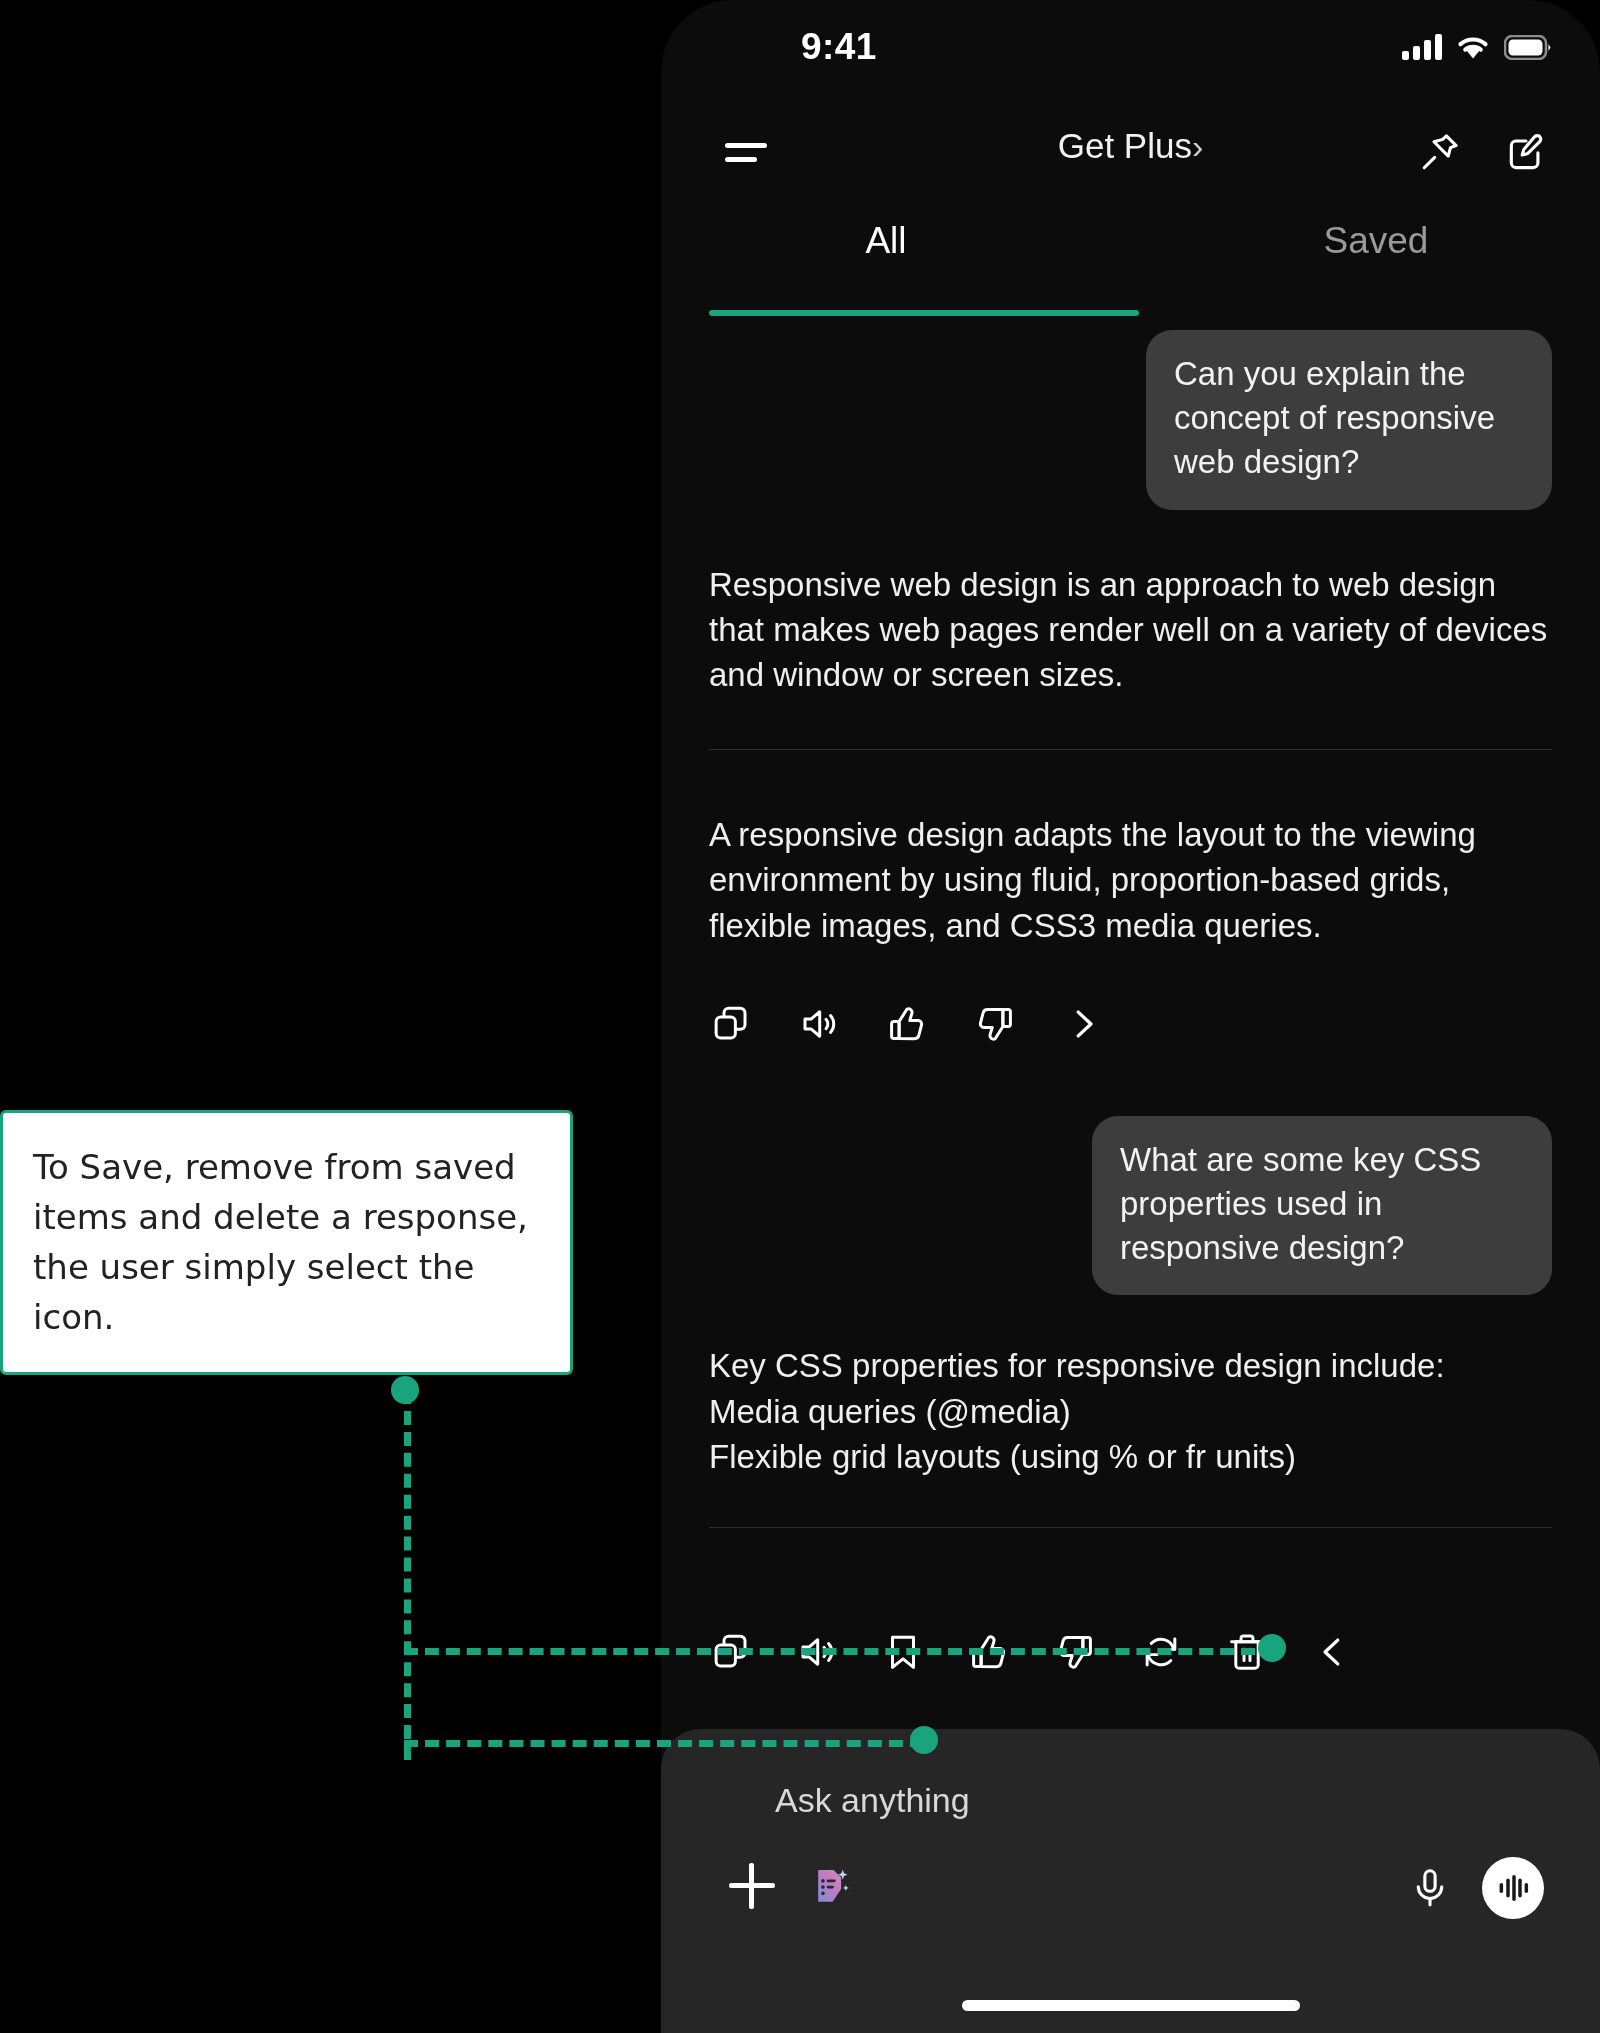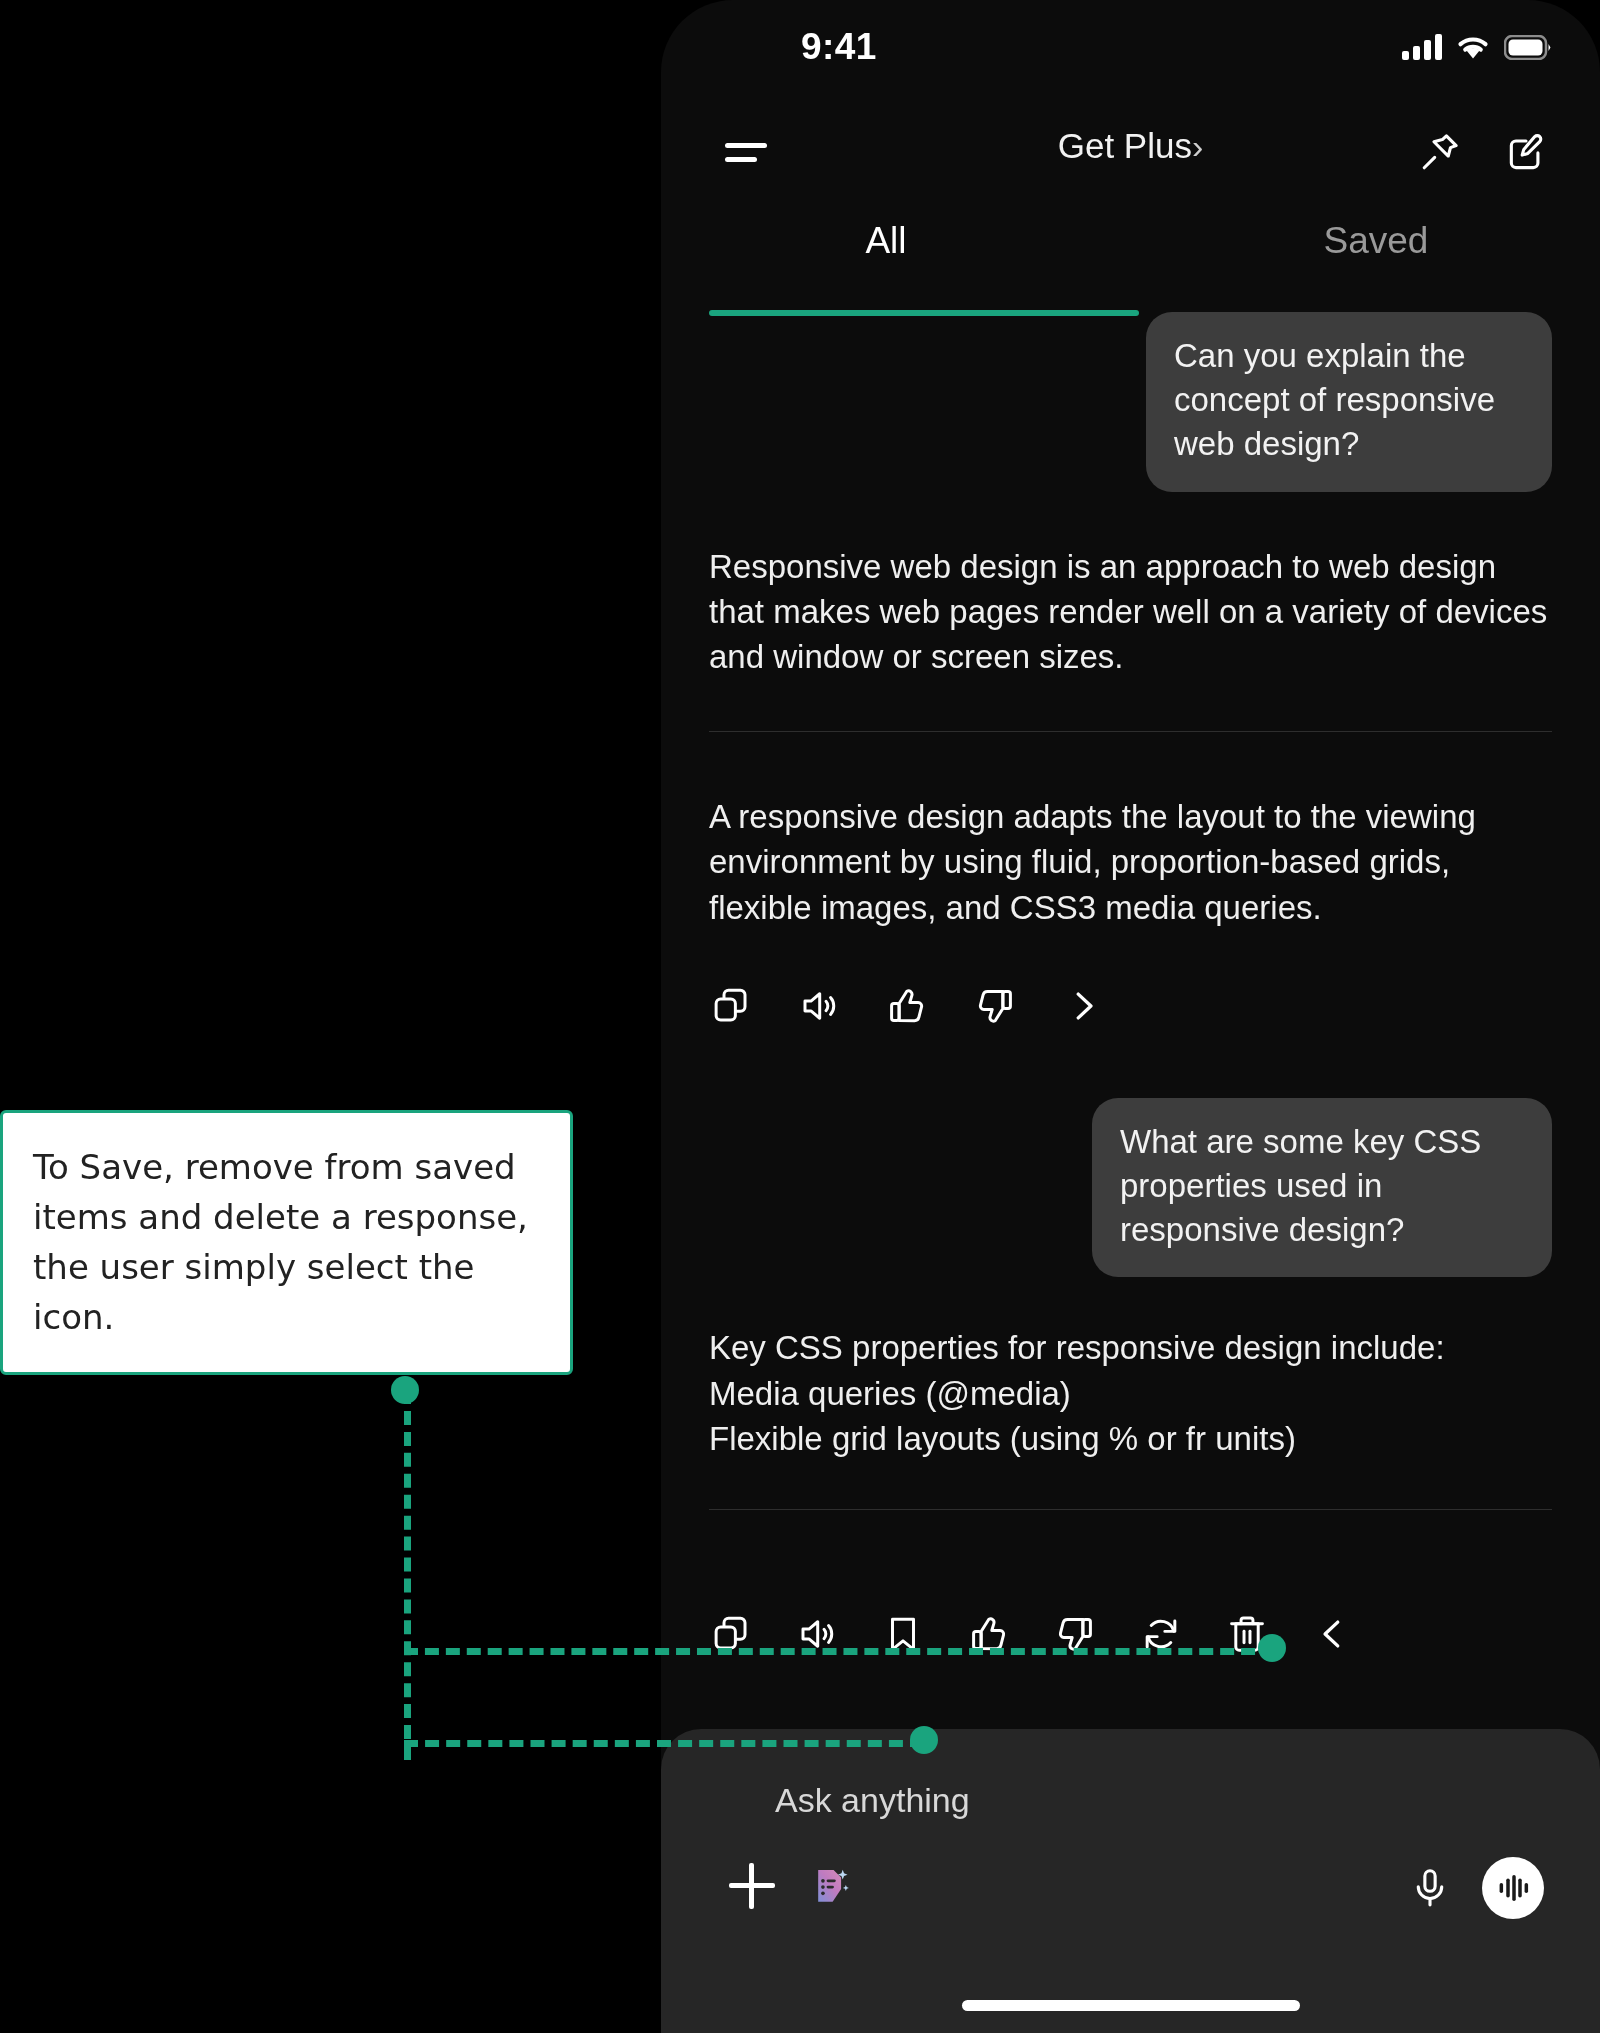--- a/index.html
+++ b/index.html
@@ -81,21 +81,21 @@
   .tab.active { color: #ffffff; }
   .tab-all { left: 10px; }
   .tab-saved { left: 500px; }
   .tab-underline {
     position: absolute; left: 48px; top: 98px; width: 430px; height: 6px;
     background: #1aa47e; border-radius: 3px;
   }
 
   
   .convo {
-    position: absolute; left: 0; top: 312px; width: 939px;
+    position: absolute; left: 0; top: 330px; width: 939px;
   }
   .row { display: flex; padding: 0 48px; }
   .row.right { justify-content: flex-end; }
 
   .bubble {
     background: #3d3d3d;
     color: #f2f2f2;
     border-radius: 26px;
     padding: 22px 28px 26px 28px;
     font-size: 33px;

